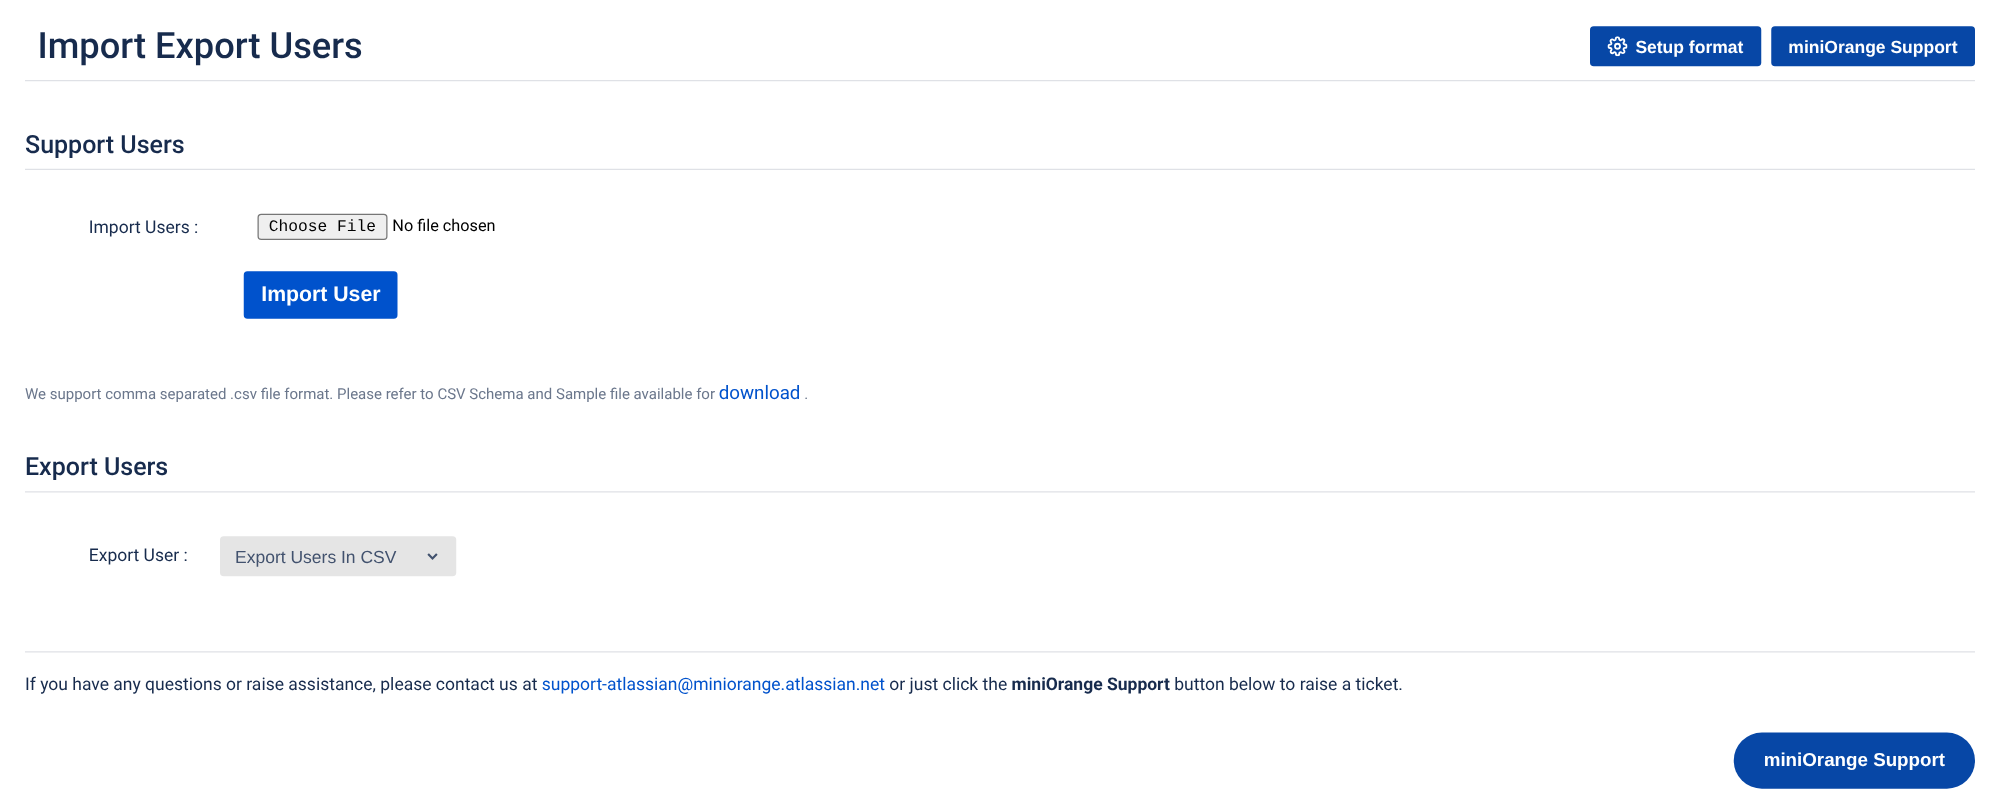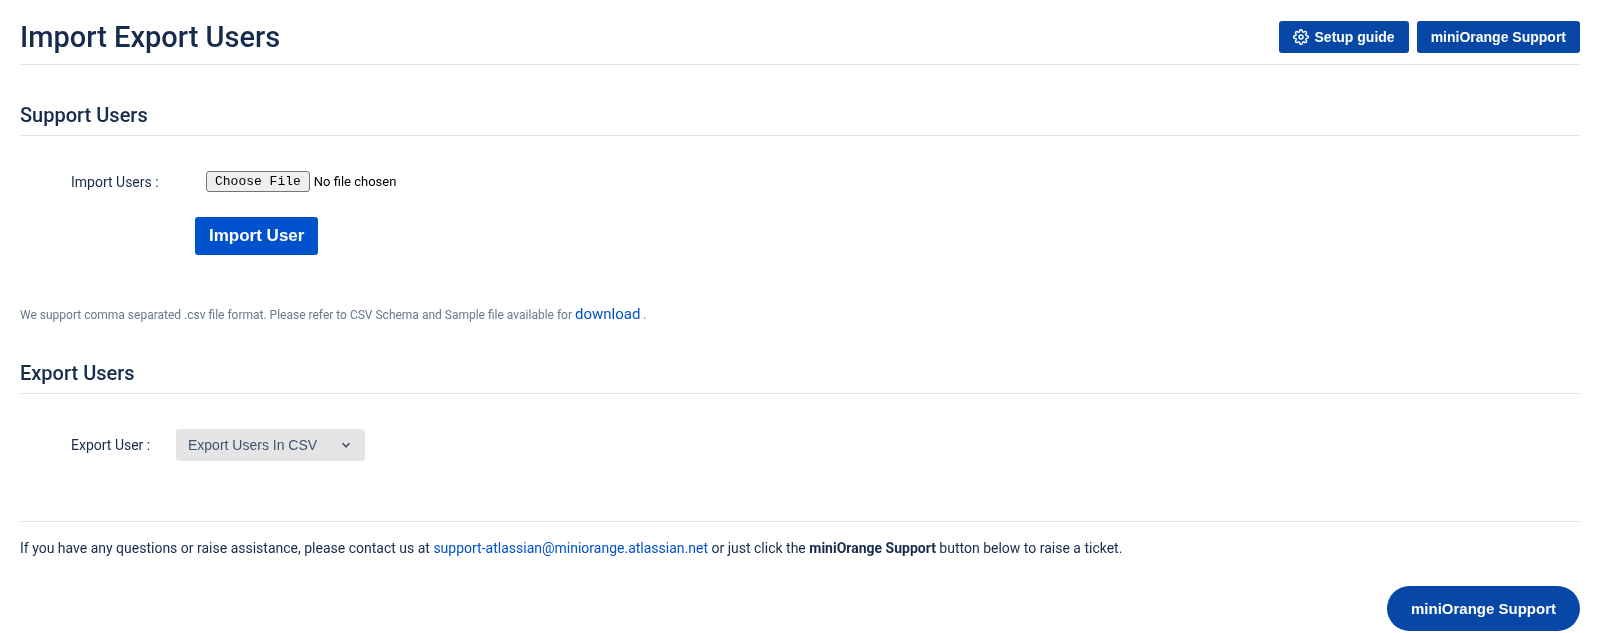--- a/index.html
+++ b/index.html
@@ -16,20 +16,21 @@
     .header-row {
       display: flex;
       justify-content: space-between;
       align-items: center;
       margin-bottom: 10px;
     }
     .page-title {
       font-size: 29px;
       font-weight: 500;
       color: #172B4D;
+      margin-left: 10px;
     }
     .header-buttons {
       display: flex;
       gap: 8px;
     }
     .btn-primary {
       background: #0747A6;
       color: #fff;
       border: none;
       padding: 8px 14px;
@@ -170,21 +171,21 @@
 <div class="header-row">
   <h1 class="page-title">Import Export Users</h1>
   <div class="header-buttons">
     <button class="btn-primary">
       <span class="gear-icon">
         <svg viewBox="0 0 24 24" fill="none" stroke="white" stroke-width="2.2">
           <circle cx="12" cy="12" r="3"></circle>
           <path d="M19.4 15a1.65 1.65 0 0 0 .33 1.82l.06.06a2 2 0 1 1-2.83 2.83l-.06-.06a1.65 1.65 0 0 0-1.82-.33 1.65 1.65 0 0 0-1 1.51V21a2 2 0 0 1-4 0v-.09a1.65 1.65 0 0 0-1-1.51 1.65 1.65 0 0 0-1.82.33l-.06.06a2 2 0 1 1-2.83-2.83l.06-.06a1.65 1.65 0 0 0 .33-1.82 1.65 1.65 0 0 0-1.51-1H3a2 2 0 0 1 0-4h.09a1.65 1.65 0 0 0 1.51-1 1.65 1.65 0 0 0-.33-1.82l-.06-.06a2 2 0 1 1 2.83-2.83l.06.06a1.65 1.65 0 0 0 1.82.33h0a1.65 1.65 0 0 0 1-1.51V3a2 2 0 0 1 4 0v.09a1.65 1.65 0 0 0 1 1.51h0a1.65 1.65 0 0 0 1.82-.33l.06-.06a2 2 0 1 1 2.83 2.83l-.06.06a1.65 1.65 0 0 0-.33 1.82v0a1.65 1.65 0 0 0 1.51 1H21a2 2 0 0 1 0 4h-.09a1.65 1.65 0 0 0-1.51 1z"></path>
         </svg>
       </span>
-      <span>Setup guide</span>
+      <span>Setup format</span>
     </button>
     <button class="btn-primary">
       <span>miniOrange Support</span>
     </button>
   </div>
 </div>
 <hr class="divider">
 
 <h2 class="section-title">Support Users</h2>
 <hr class="divider">

